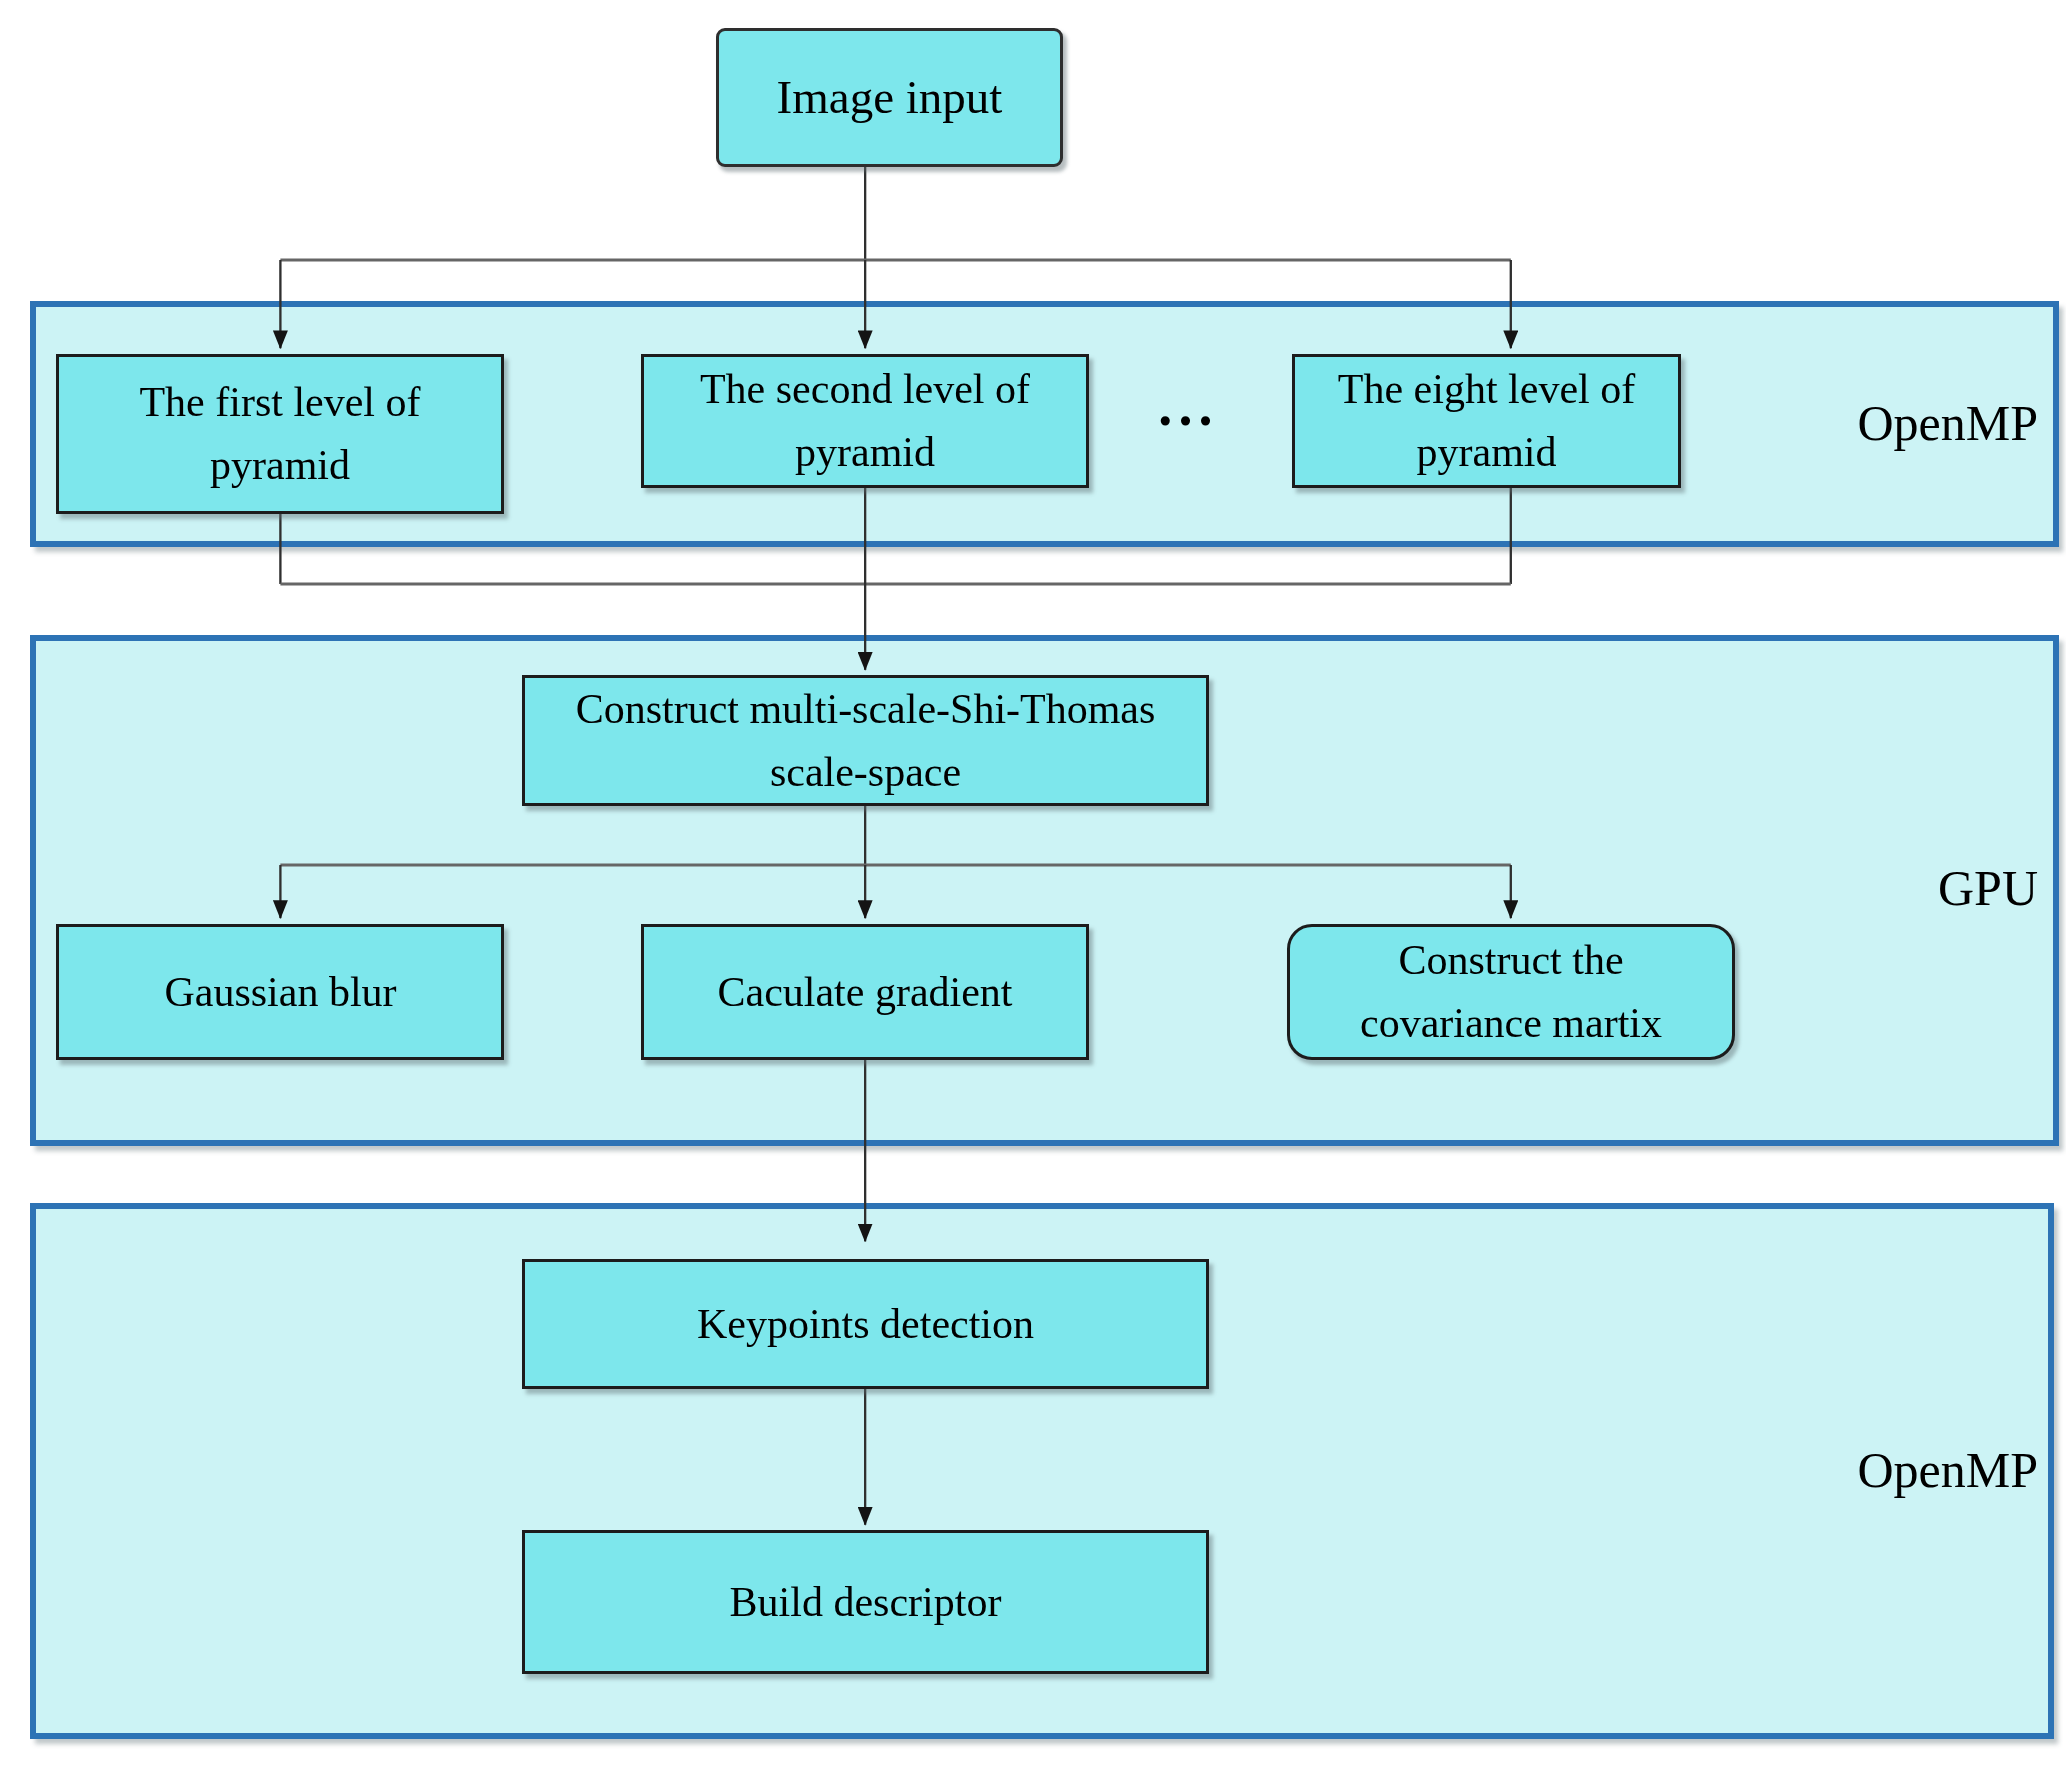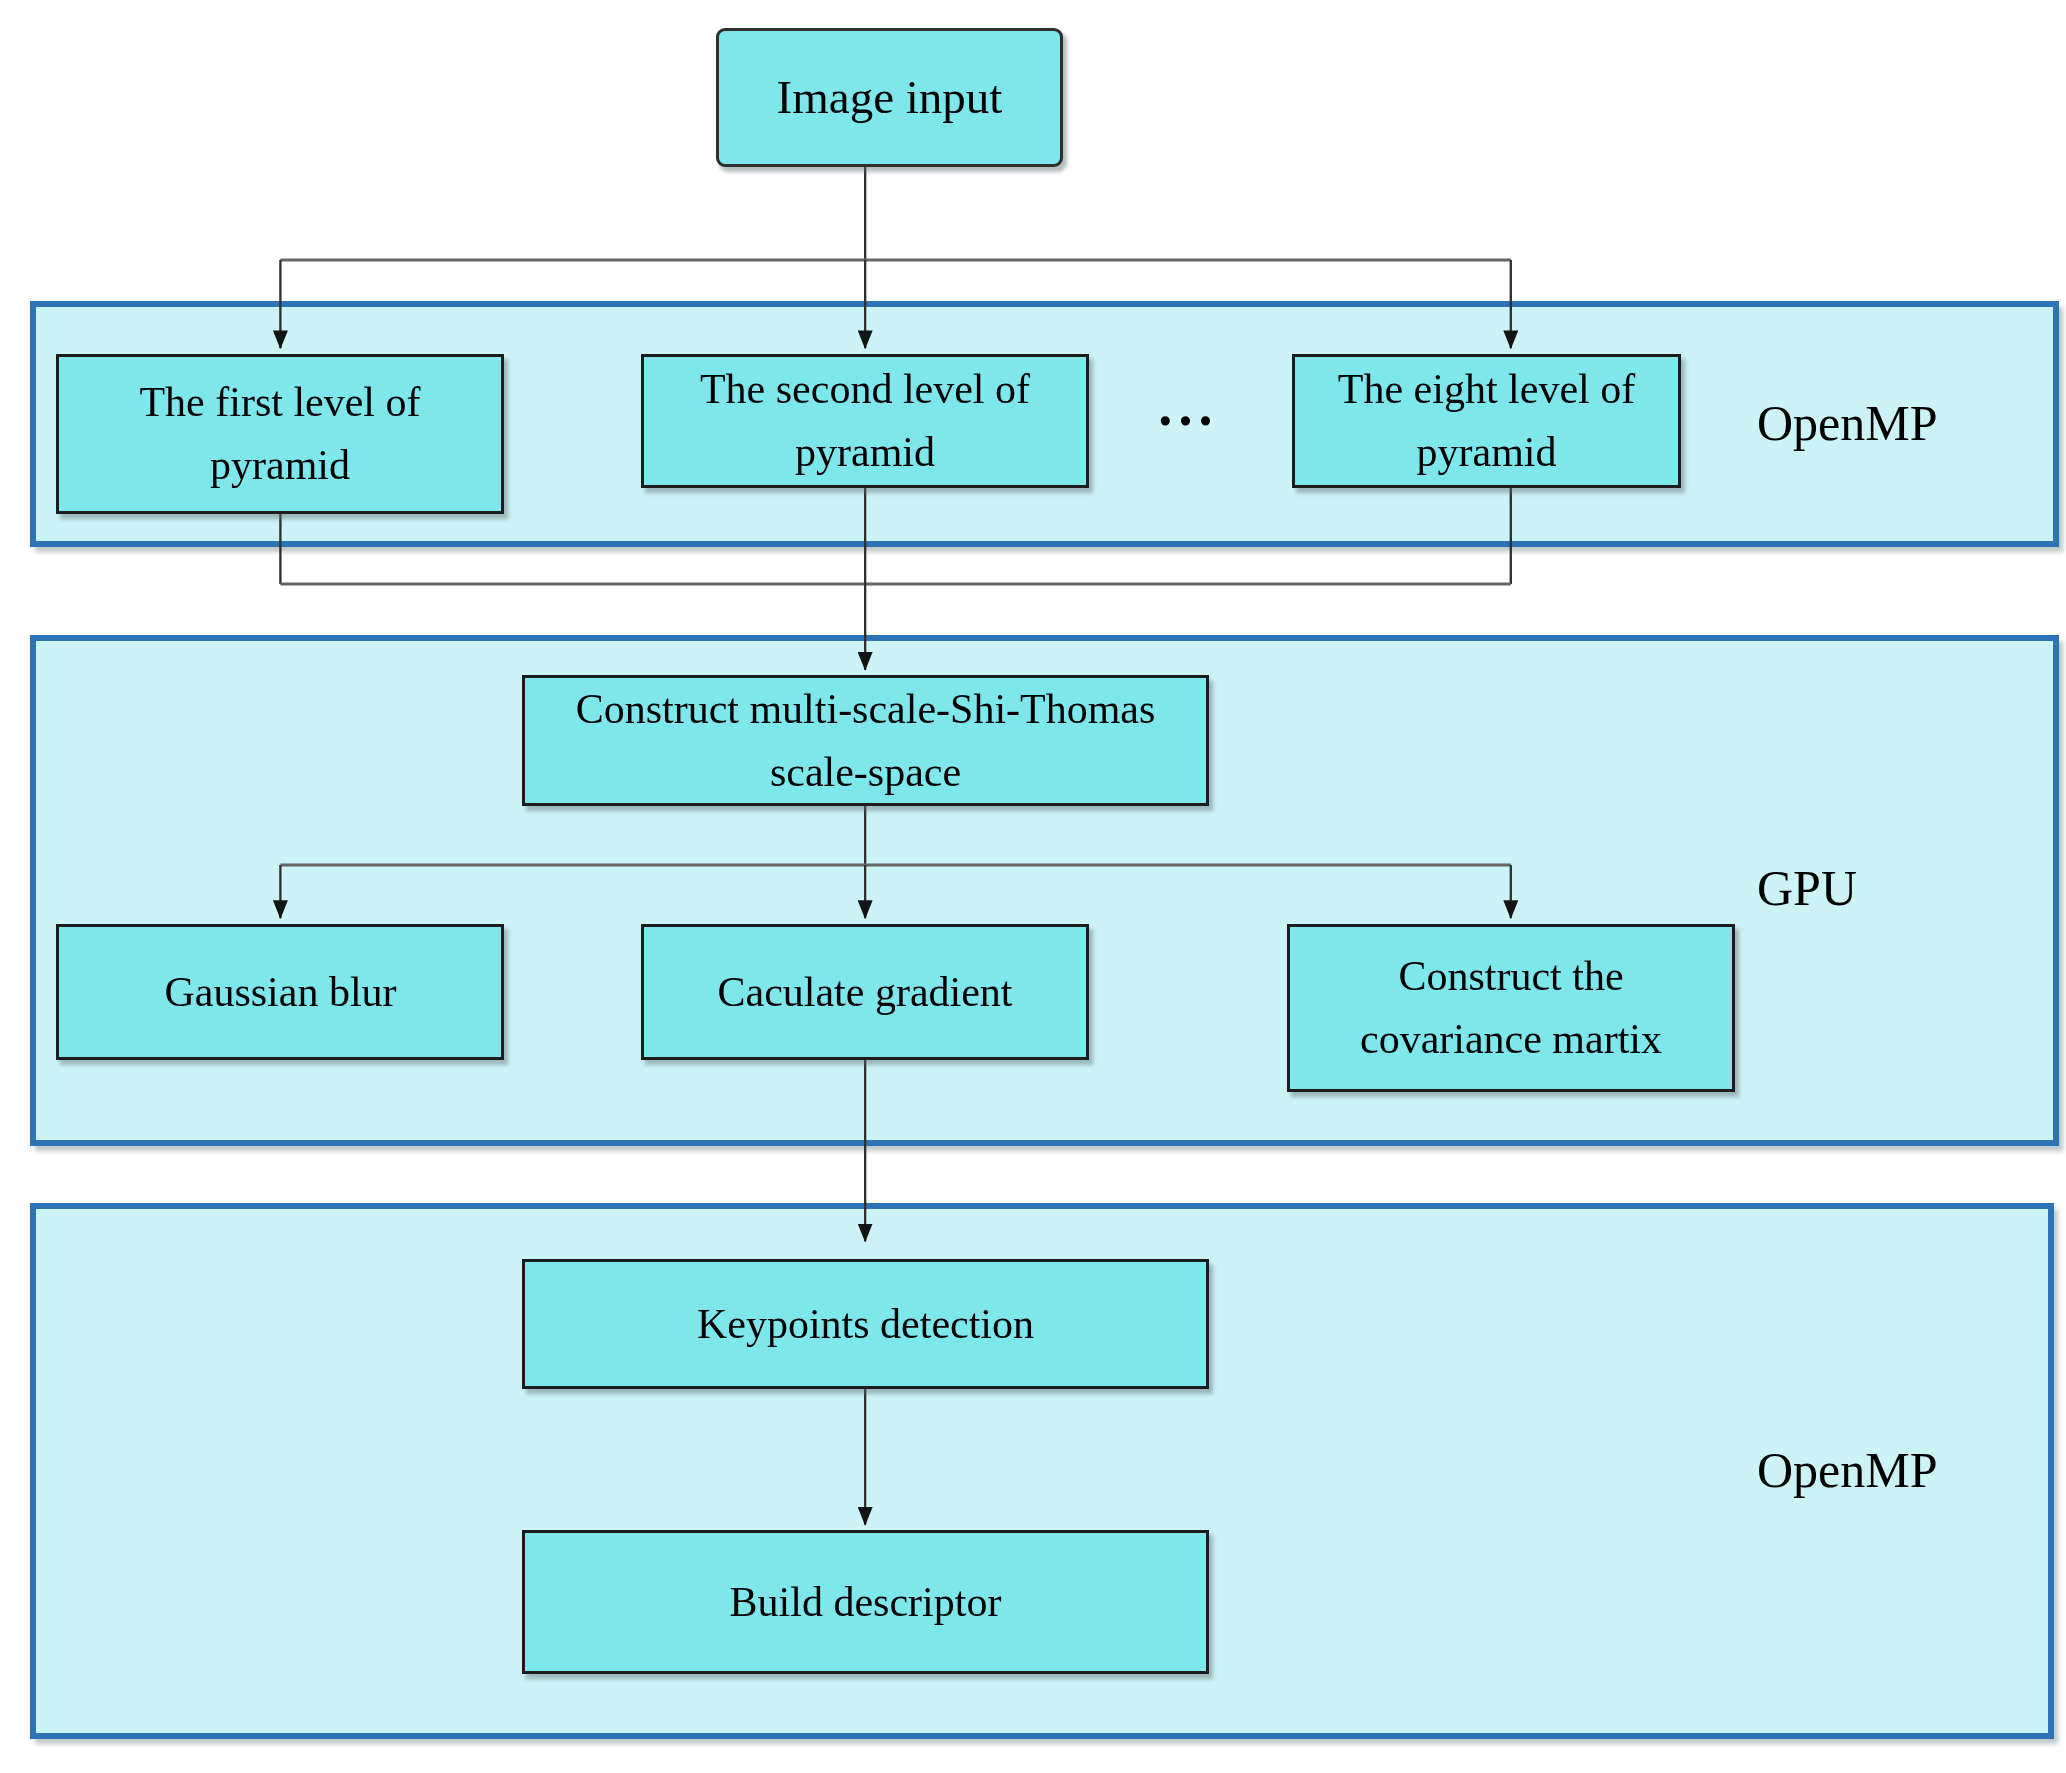--- a/index.html
+++ b/index.html
@@ -38,30 +38,30 @@
   .image-input{
     left:716px;top:28px;width:347px;height:139px;
     border-radius:9px;font-size:47px;border-color:#2e2e2e;
   }
   .b-first{left:56px;top:354px;width:448px;height:160px;}
   .b-second{left:641px;top:354px;width:448px;height:134px;}
   .b-eighth{left:1292px;top:354px;width:389px;height:134px;}
   .b-construct{left:522px;top:675px;width:687px;height:131px;padding:3.1px 44px;}
   .b-gaussian{left:56px;top:924px;width:448px;height:136px;padding-left:20px;}
   .b-gradient{left:641px;top:924px;width:448px;height:136px;}
-  .b-covariance{left:1287px;top:924px;width:448px;height:168px;}
+  .b-covariance{left:1287px;top:924px;width:448px;height:136px;border-radius:25px;}
   .b-keypoints{left:522px;top:1247px;width:687px;height:130px;margin-top:12px;}
   .b-build{left:522px;top:1530px;width:687px;height:144px;}
   .ellipsis{
     position:absolute;left:1126px;top:347px;width:125px;height:117px;
     display:flex;align-items:center;justify-content:center;
     font-size:56px;font-weight:bold;letter-spacing:6.2px;
   }
   .section-label{
-    position:absolute;width:281px;text-align:left;
+    position:absolute;width:281px;text-align:right;
     font-size:50px;line-height:66px;
   }
   .l1{left:1757px;top:390px;}
   .l2{left:1757px;top:855px;}
   .l3{left:1757px;top:1437px;}
 </style>
 </head>
 <body>
 
 <div class="canvas">

